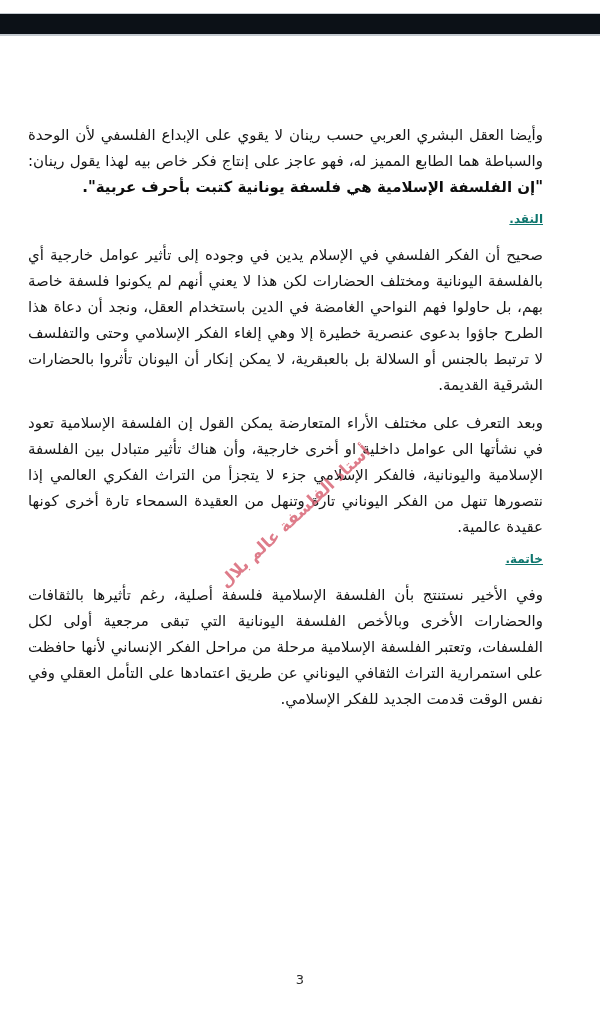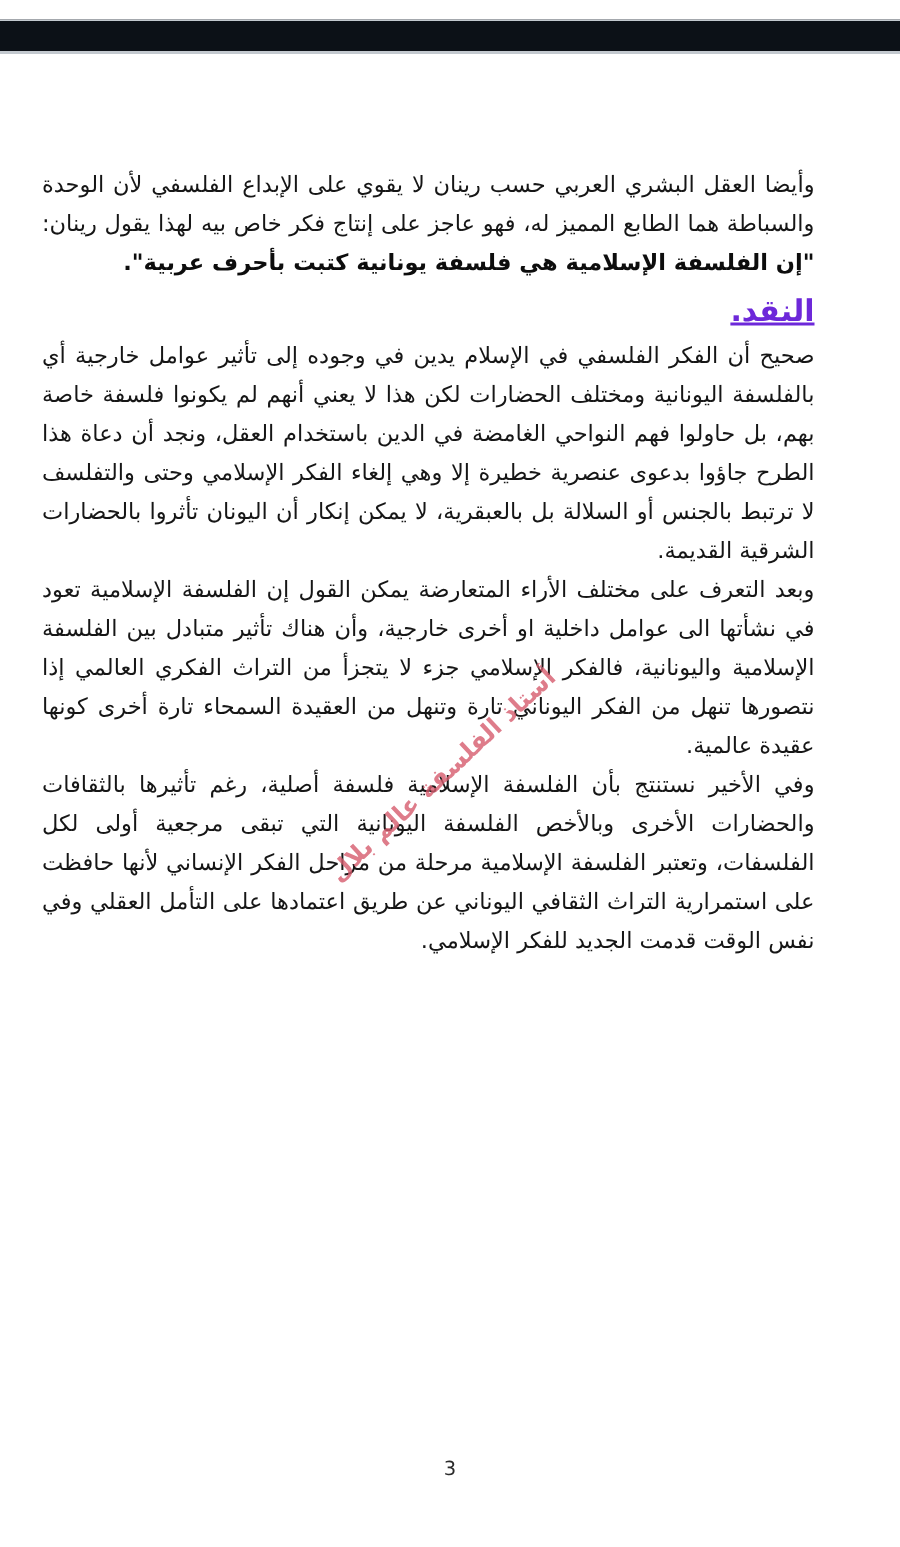--- a/index.html
+++ b/index.html
@@ -20,29 +20,29 @@
   }
   .content{
     position:absolute;
     top:110px;left:28px;right:57px;
     direction:rtl;
     text-align:justify;
     color:var(--text,#161616);
     font-size:15px;
     line-height:26px;
   }
-  .para{margin:0 0 0 0;}
+  .para{margin:12px 0 0 0;}
   .para strong{font-weight:bold;color:#0d0d0d;}
   .section-heading{
-    font-size:20px;
+    font-size:12px;
     font-weight:bold;
     text-decoration:underline;
     line-height:22px;
     margin:8px 0 6px 0;
-    color:#6d28d9;
+    color:#0f766e;
   }
   .quote-line{margin:0;}
   .watermark{
     position:absolute;
     left:222px;top:575px;
     transform:rotate(-43deg);
     transform-origin:0 50%;
     white-space:nowrap;
     direction:rtl;
     font-size:16.5px;
@@ -72,20 +72,21 @@
     <p class="para"><span>وأيضا العقل البشري العربي حسب رينان لا يقوي على الإبداع الفلسفي لأن الوحدة والسباطة هما الطابع المميز له، فهو عاجز على إنتاج فكر خاص بيه لهذا يقول رينان: </span><strong>"إن الفلسفة الإسلامية هي فلسفة يونانية كتبت بأحرف عربية".</strong></p>
 
     <h3 class="section-heading">النقد.</h3>
 
     <p class="para">صحيح أن الفكر الفلسفي في الإسلام يدين في وجوده إلى تأثير عوامل خارجية أي بالفلسفة اليونانية ومختلف الحضارات لكن هذا لا يعني أنهم لم يكونوا فلسفة خاصة بهم، بل حاولوا فهم النواحي الغامضة في الدين باستخدام العقل، ونجد أن دعاة هذا الطرح جاؤوا بدعوى عنصرية خطيرة إلا وهي إلغاء الفكر الإسلامي وحتى والتفلسف لا ترتبط بالجنس أو السلالة بل بالعبقرية، لا يمكن إنكار أن اليونان تأثروا بالحضارات الشرقية القديمة.</p>
 
 
     <p class="para">وبعد التعرف على مختلف الأراء المتعارضة يمكن القول إن الفلسفة الإسلامية تعود في نشأتها الى عوامل داخلية او أخرى خارجية، وأن هناك تأثير متبادل بين الفلسفة الإسلامية واليونانية، فالفكر الإسلامي جزء لا يتجزأ من التراث الفكري العالمي إذا نتصورها تنهل من الفكر اليوناني تارة وتنهل من العقيدة السمحاء تارة أخرى كونها عقيدة عالمية.</p>
 
 
+    <h3 class="section-heading">خاتمة.</h3>
 
     <p class="para">وفي الأخير نستنتج بأن الفلسفة الإسلامية فلسفة أصلية، رغم تأثيرها بالثقافات والحضارات الأخرى وبالأخص الفلسفة اليونانية التي تبقى مرجعية أولى لكل الفلسفات، وتعتبر الفلسفة الإسلامية مرحلة من مراحل الفكر الإنساني لأنها حافظت على استمرارية التراث الثقافي اليوناني عن طريق اعتمادها على التأمل العقلي وفي نفس الوقت قدمت الجديد للفكر الإسلامي.</p>
 
   </div>
 
   <div class="watermark">أستاذ الفلسفة عالم بلال</div>
 
   <div class="page-number">3</div>
 
 </div>

